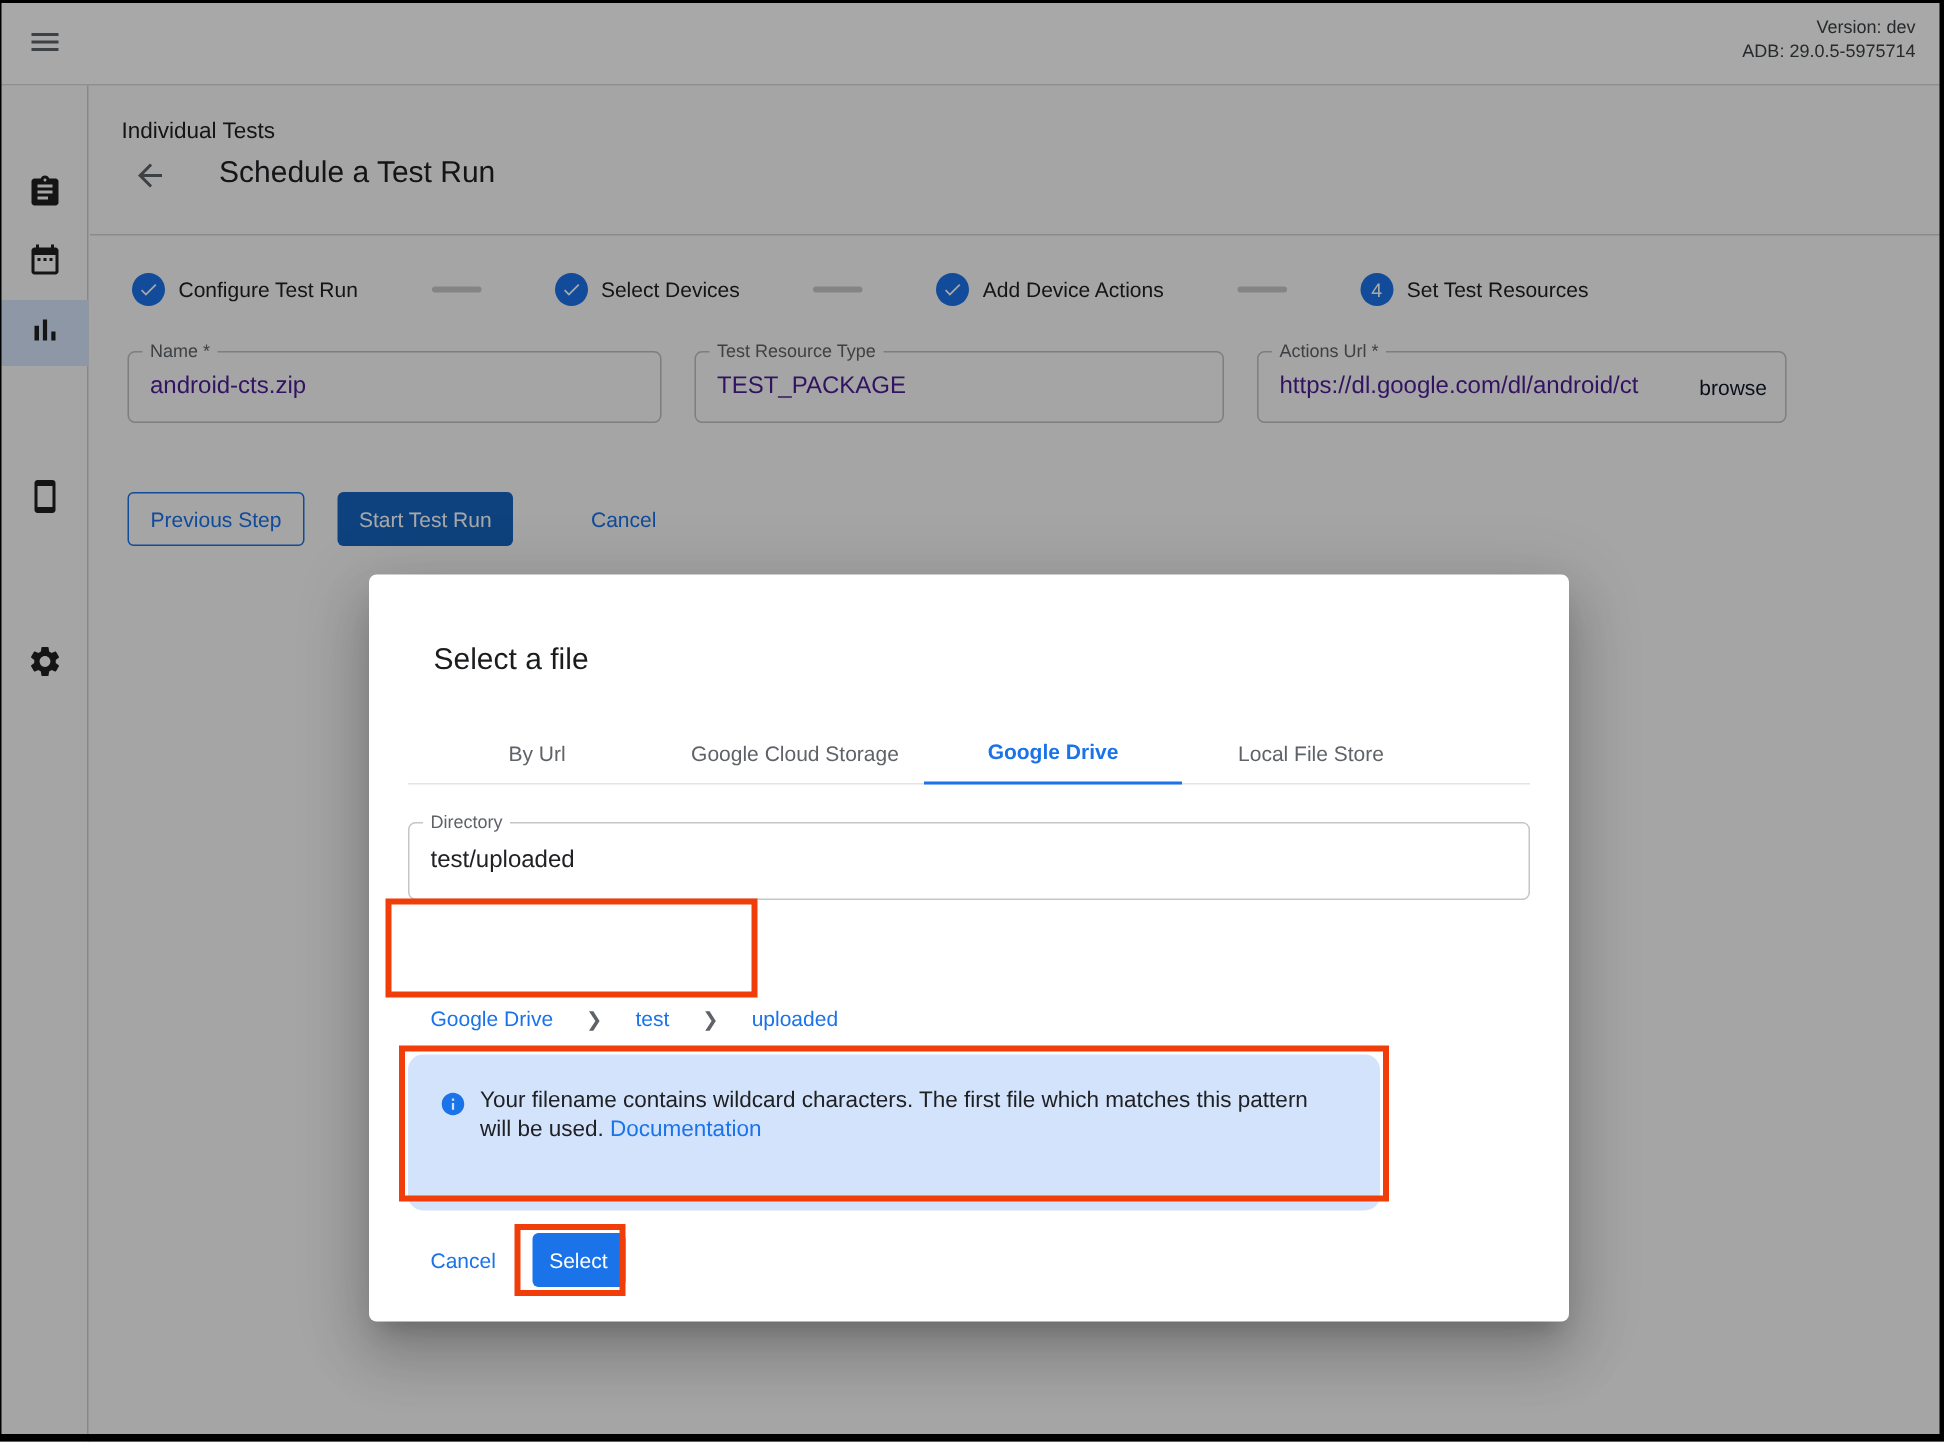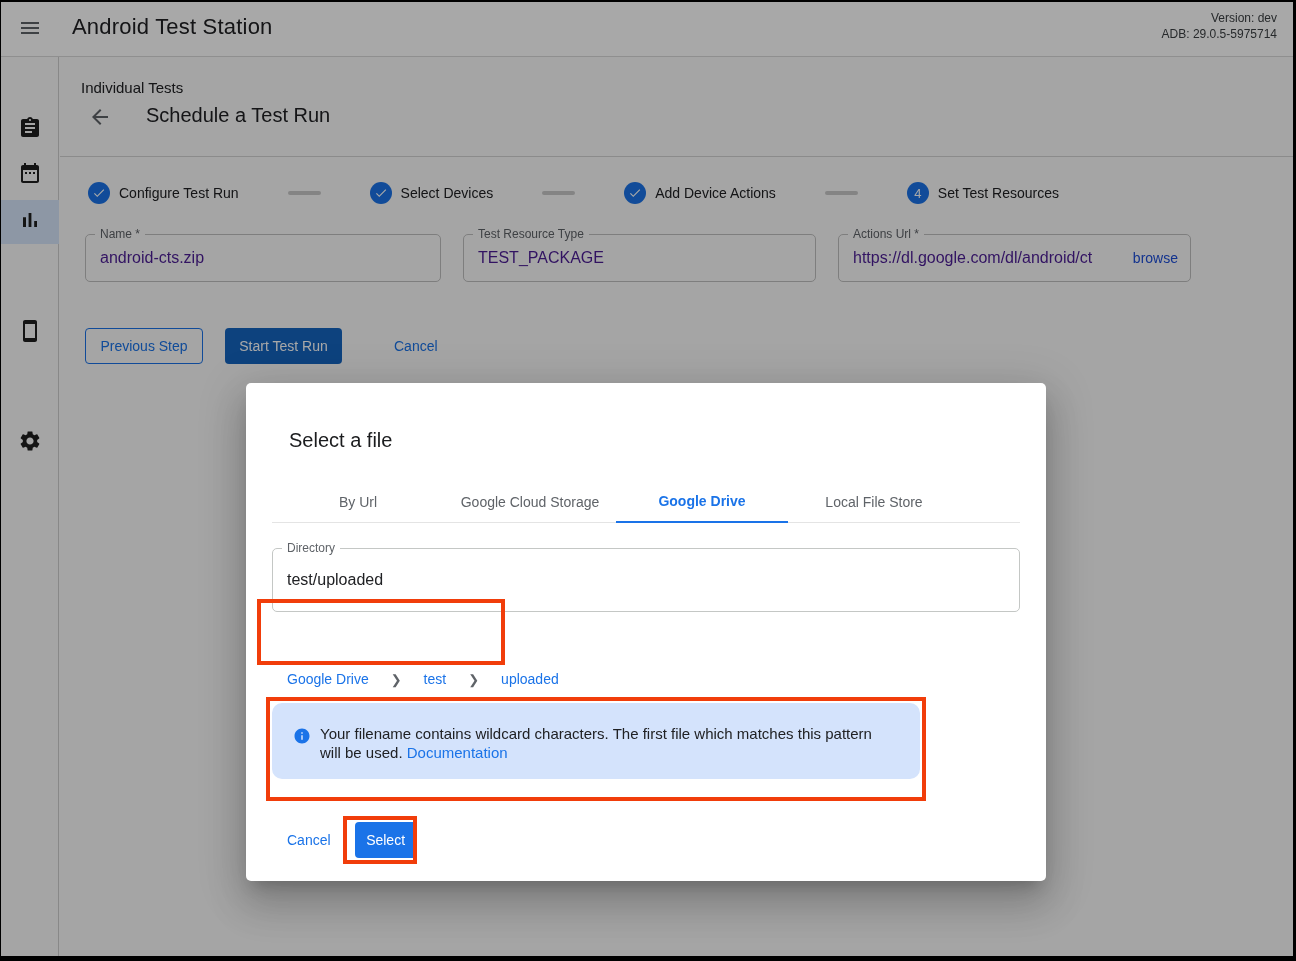--- a/index.html
+++ b/index.html
@@ -38,21 +38,21 @@
   .step-circle svg { width:14px; height:14px; }
   .step-num { font-size:13px; }
   .step-label { margin-left:9px; font-size:14px; color:#202124; white-space:nowrap; }
   .step-line { width:33px; height:4px; border-radius:2px; background:#c9c9c9; margin:0 13px; }
 
   .field { position:absolute; height:48px; border:1px solid #c0c0c0; border-radius:5px; background:transparent; }
   .field .flabel { position:absolute; top:-8px; left:9px; padding:0 5px; font-size:12px; color:#5f6368;
                    background:#fafafa; white-space:nowrap; }
   .field input { position:absolute; left:14px; right:10px; top:0; height:100%; border:none; outline:none;
                  background:transparent; font-size:16px; color:#4c1d95; font-family:inherit; }
-  .field .browse { position:absolute; right:12px; top:15px; font-size:14px; color:#1d4ed8; cursor:pointer; background:#fafafa; padding-left:6px; }
+  .field .browse { position:absolute; right:12px; top:15px; font-size:14px; color:#0f172a; cursor:pointer; background:#fafafa; padding-left:6px; }
   .field.url input { right:72px; }
 
   .btn-row { position:absolute; left:25px; top:270px; display:flex; align-items:center; }
   .btn { height:36px; border-radius:4px; font-size:14px; font-family:inherit; display:inline-flex;
          align-items:center; justify-content:center; cursor:pointer; }
   .btn-outline { width:118px; border:1px solid #1a73e8; color:#1a73e8; background:transparent; }
   .btn-filled { width:117px; margin-left:22px; background:#1565c0; border:none; color:#fff; }
   .btn-text { margin-left:36px; border:none; background:transparent; color:#1a73e8; padding:0 16px; }
 
   
@@ -61,32 +61,32 @@
            border-radius:5px; z-index:20;
            box-shadow:0 11px 15px -7px rgba(0,0,0,.2), 0 24px 38px 3px rgba(0,0,0,.14), 0 9px 46px 8px rgba(0,0,0,.12); }
   .modal-title { position:absolute; left:43px; top:46px; font-size:20px; color:#1b1c1e; }
 
   .tabs { position:absolute; left:26px; top:98px; width:748px; height:42px; display:flex;
           border-bottom:1px solid #e4e4e4; }
   .tab { width:172px; height:42px; display:flex; align-items:center; justify-content:center;
          font-size:14px; color:#5f6368; cursor:pointer;text-align:right; }
   .tab.active { color:#1a73e8; font-weight:bold; border-bottom:2px solid #1a73e8; }
 
-  .mfield { position:absolute; left:26px; width:748px; height:64px; border:1px solid #c4c7c5; border-radius:5px; background:#fff; }
+  .mfield { position:absolute; left:26px; width:748px; height:52px; border:1px solid #c4c7c5; border-radius:5px; background:#fff; }
   .mfield .flabel { position:absolute; top:-8px; left:9px; padding:0 5px; font-size:12px; color:#5f6368; background:#fff; white-space:nowrap; }
   .mfield input { position:absolute; left:14px; right:10px; top:0; height:100%; border:none; outline:none;
                   background:transparent; font-size:16px; color:#202124; font-family:inherit; }
   .mfield.focused { border:2px solid #1a73e8; }
   .mfield.focused .flabel { color:#1a73e8; }
 
   .drive-crumbs { position:absolute; left:41px; top:288px; display:flex; align-items:center; font-size:14px; }
   .drive-crumbs .dlink { color:#1a73e8; cursor:pointer; }
   .drive-crumbs .sep { color:#5f6368; margin:0 22px; font-size:13px; }
 
-  .infobox { position:absolute; left:26px; top:320px; width:648px; height:76px; background:#d4e3fc;
+  .infobox { position:absolute; left:26px; top:320px; width:648px; height:104px; background:#d4e3fc;
              border-radius:10px; }
   .info-icon { position:absolute; left:21px; top:24px; width:18px; height:18px; color:#1a73e8; }
   .info-text { position:absolute; left:48px; top:21px; width:570px; font-size:15px; line-height:19px; color:#202124; }
   .info-text .doc-link { color:#1a73e8; cursor:pointer; }
 
   .modal-actions { position:absolute; left:41px; top:439px; display:flex; align-items:center; }
   .m-cancel { border:none; background:transparent; color:#1a73e8; font-size:14px; font-family:inherit; cursor:pointer; }
   .m-select { margin-left:24px; width:62px; height:36px; background:#1a73e8; color:#fff; border:none;
               border-radius:4px; font-size:14px; font-family:inherit; cursor:pointer; }
 
@@ -99,21 +99,20 @@
 <body>
 
 <div class="stage">
 
   <header class="header">
     <span class="hamburger">
       <svg viewBox="0 0 24 24" fill="currentColor">
           <path d="M3 18h18v-2H3v2zm0-5h18v-2H3v2zm0-7v2h18V6H3z"></path>
         </svg>
     </span>
-    <span class="app-title">Android Test Station</span>
     <div class="version-block">
       <div>Version: dev</div>
       <div>ADB: 29.0.5-5975714</div>
     </div>
   </header>
 
   <nav class="sidebar">
     <div class="side-item" style="top:53px;">
       <span>
         <svg viewBox="0 0 24 24" fill="currentColor" width="24" height="24">

